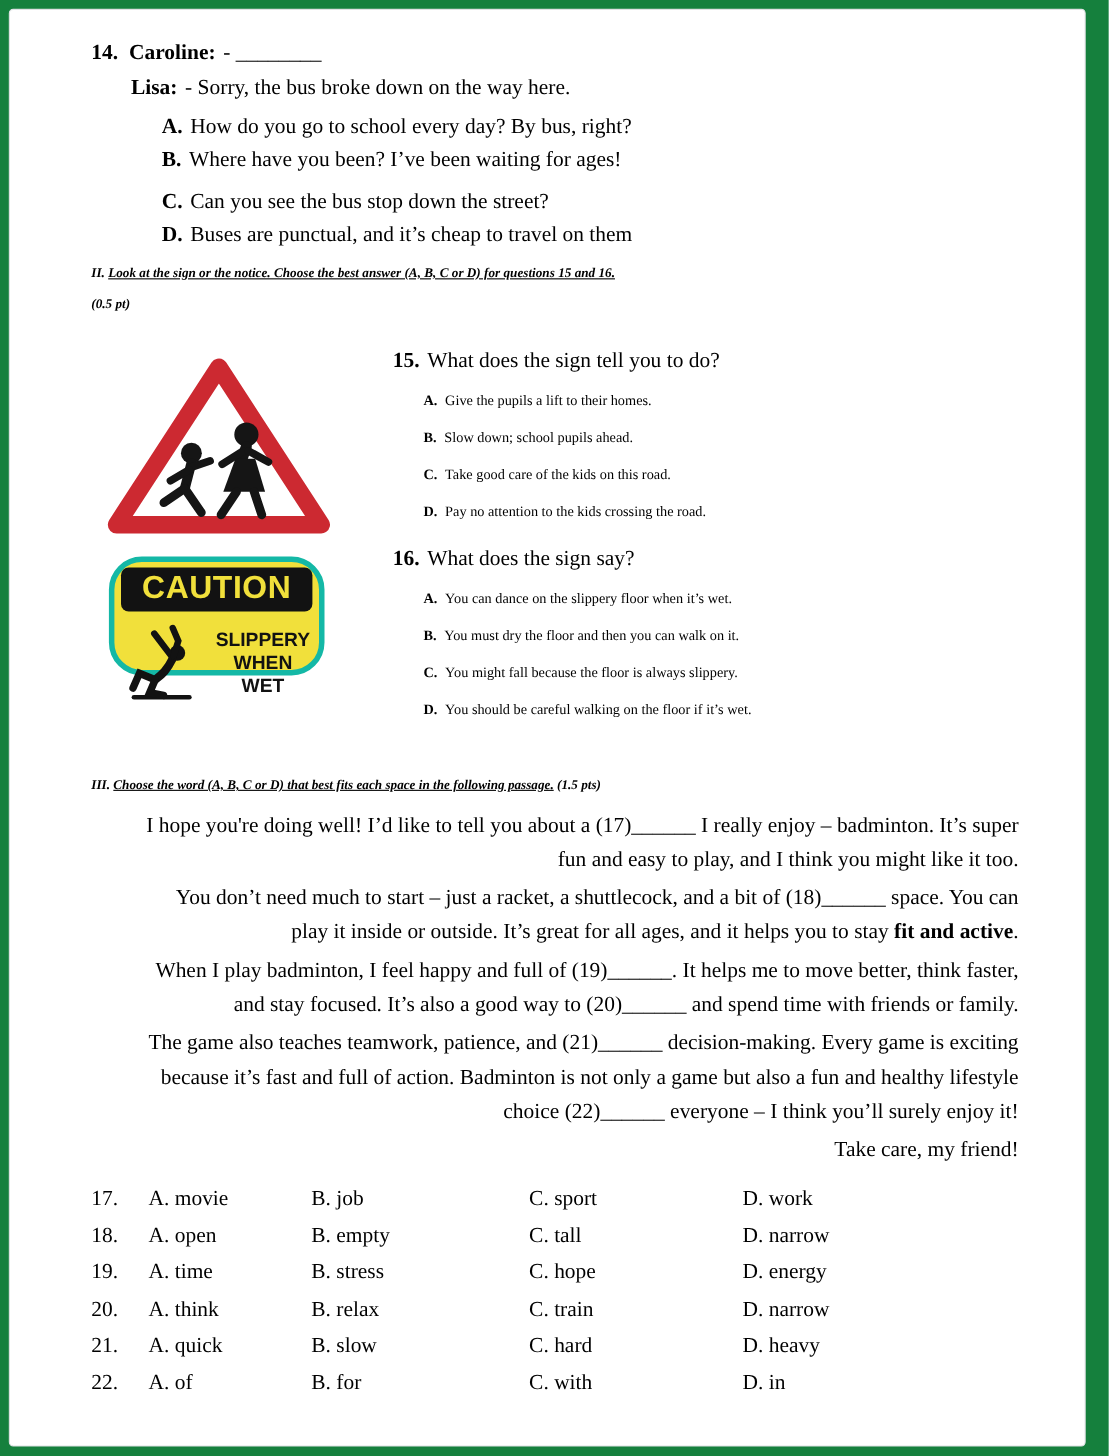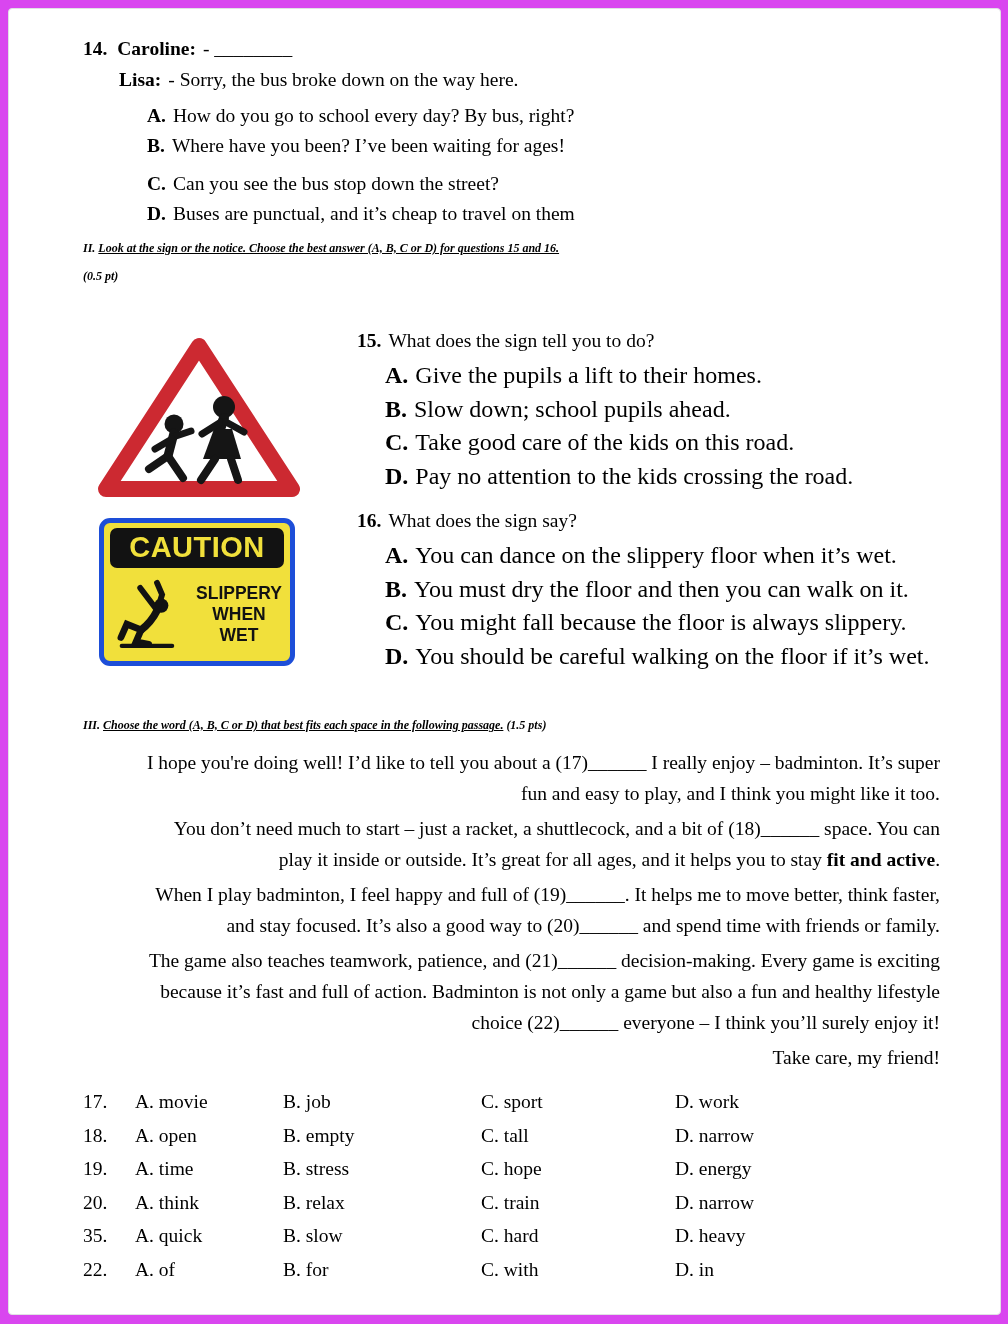--- a/index.html
+++ b/index.html
@@ -4,22 +4,22 @@
 <style>
   * { margin:0; padding:0; box-sizing:border-box; }
   body {
     font-family: "Liberation Serif", serif;
     background:#eceef0;
     width:1008px; height:1324px;
     overflow:hidden;
   }
   .frame {
     width:1008px; height:1324px;
-    background:#d946ef;
-    padding:8px 7px 9px 8px;
+    background:#15803d;
+    padding:8px 21px 9px 8px;
   }
   .page {
     width:100%; height:100%;
     background:#ffffff;
     border:1px solid #e0e1e4;
     border-radius:4px;
     padding:26px 60px 14px 74px;
     overflow:hidden;
     color:#000;
   }
@@ -37,31 +37,31 @@
     font-size:12px; font-weight:bold; font-style:italic;
     line-height:28px; margin-top:6px;
   }
   .sec-head .underlined { text-decoration:underline; }
   .sec-head .pts { text-decoration:none; }
 
   
   .sign-grid {
     display:grid;
     grid-template-columns:272px 1fr;
-    margin-top:36px;
+    margin-top:24px;
   }
   .sign-cell { padding-top:2px; }
   .triangle-wrap { width:224px; margin-left:4px; height:178px; }
   .caution-wrap  { margin-left:16px; margin-top:10px; }
 
   .caution-sign {
-    width:196px; height:148px;
+    width:196px; height:108px;
     background:#f1e03b;
-    border:5px solid #1d4ed8;
-    border-radius:11px;
+    border:5px solid #14b8a6;
+    border-radius:30px;
     padding:5px 6px;
   }
   .caution-banner {
     background:#121212;
     border-radius:7px;
     height:40px;
     color:#f1e03b;
     font-family:"Liberation Sans", sans-serif;
     font-weight:bold;
     font-size:29px;
@@ -77,21 +77,21 @@
     font-weight:bold;
     font-size:17.5px;
     line-height:21px;
     text-align:center;
     color:#121212;
   }
 
   .q-block { padding-left:2px; }
   .q-block .q-title { font-size:19.5px; line-height:30px; }
   .q-block .opts { margin-left:28px; margin-top:3px; }
-  .q-block .opt { font-size:24px; line-height:33.5px; }
+  .q-block .opt { font-size:13px; line-height:33.5px; }
 
   .row2 { margin-top:0px; }
 
   
   .sec3 { margin-top:38px; }
   .letter { margin-top:8px; }
   .letter .line { font-size:19.5px; line-height:31px; }
   .letter .para { margin-top:4px;text-align:right; }
   .semi-bold { font-weight:600; }
 
@@ -262,21 +262,21 @@
       <span>D. energy</span>
     </div>
     <div class="choice-row">
       <span>20.</span>
       <span>A. think</span>
       <span>B. relax</span>
       <span>C. train</span>
       <span>D. narrow</span>
     </div>
     <div class="choice-row">
-      <span>35.</span>
+      <span>21.</span>
       <span>A. quick</span>
       <span>B. slow</span>
       <span>C. hard</span>
       <span>D. heavy</span>
     </div>
     <div class="choice-row">
       <span>22.</span>
       <span>A. of</span>
       <span>B. for</span>
       <span>C. with</span>

